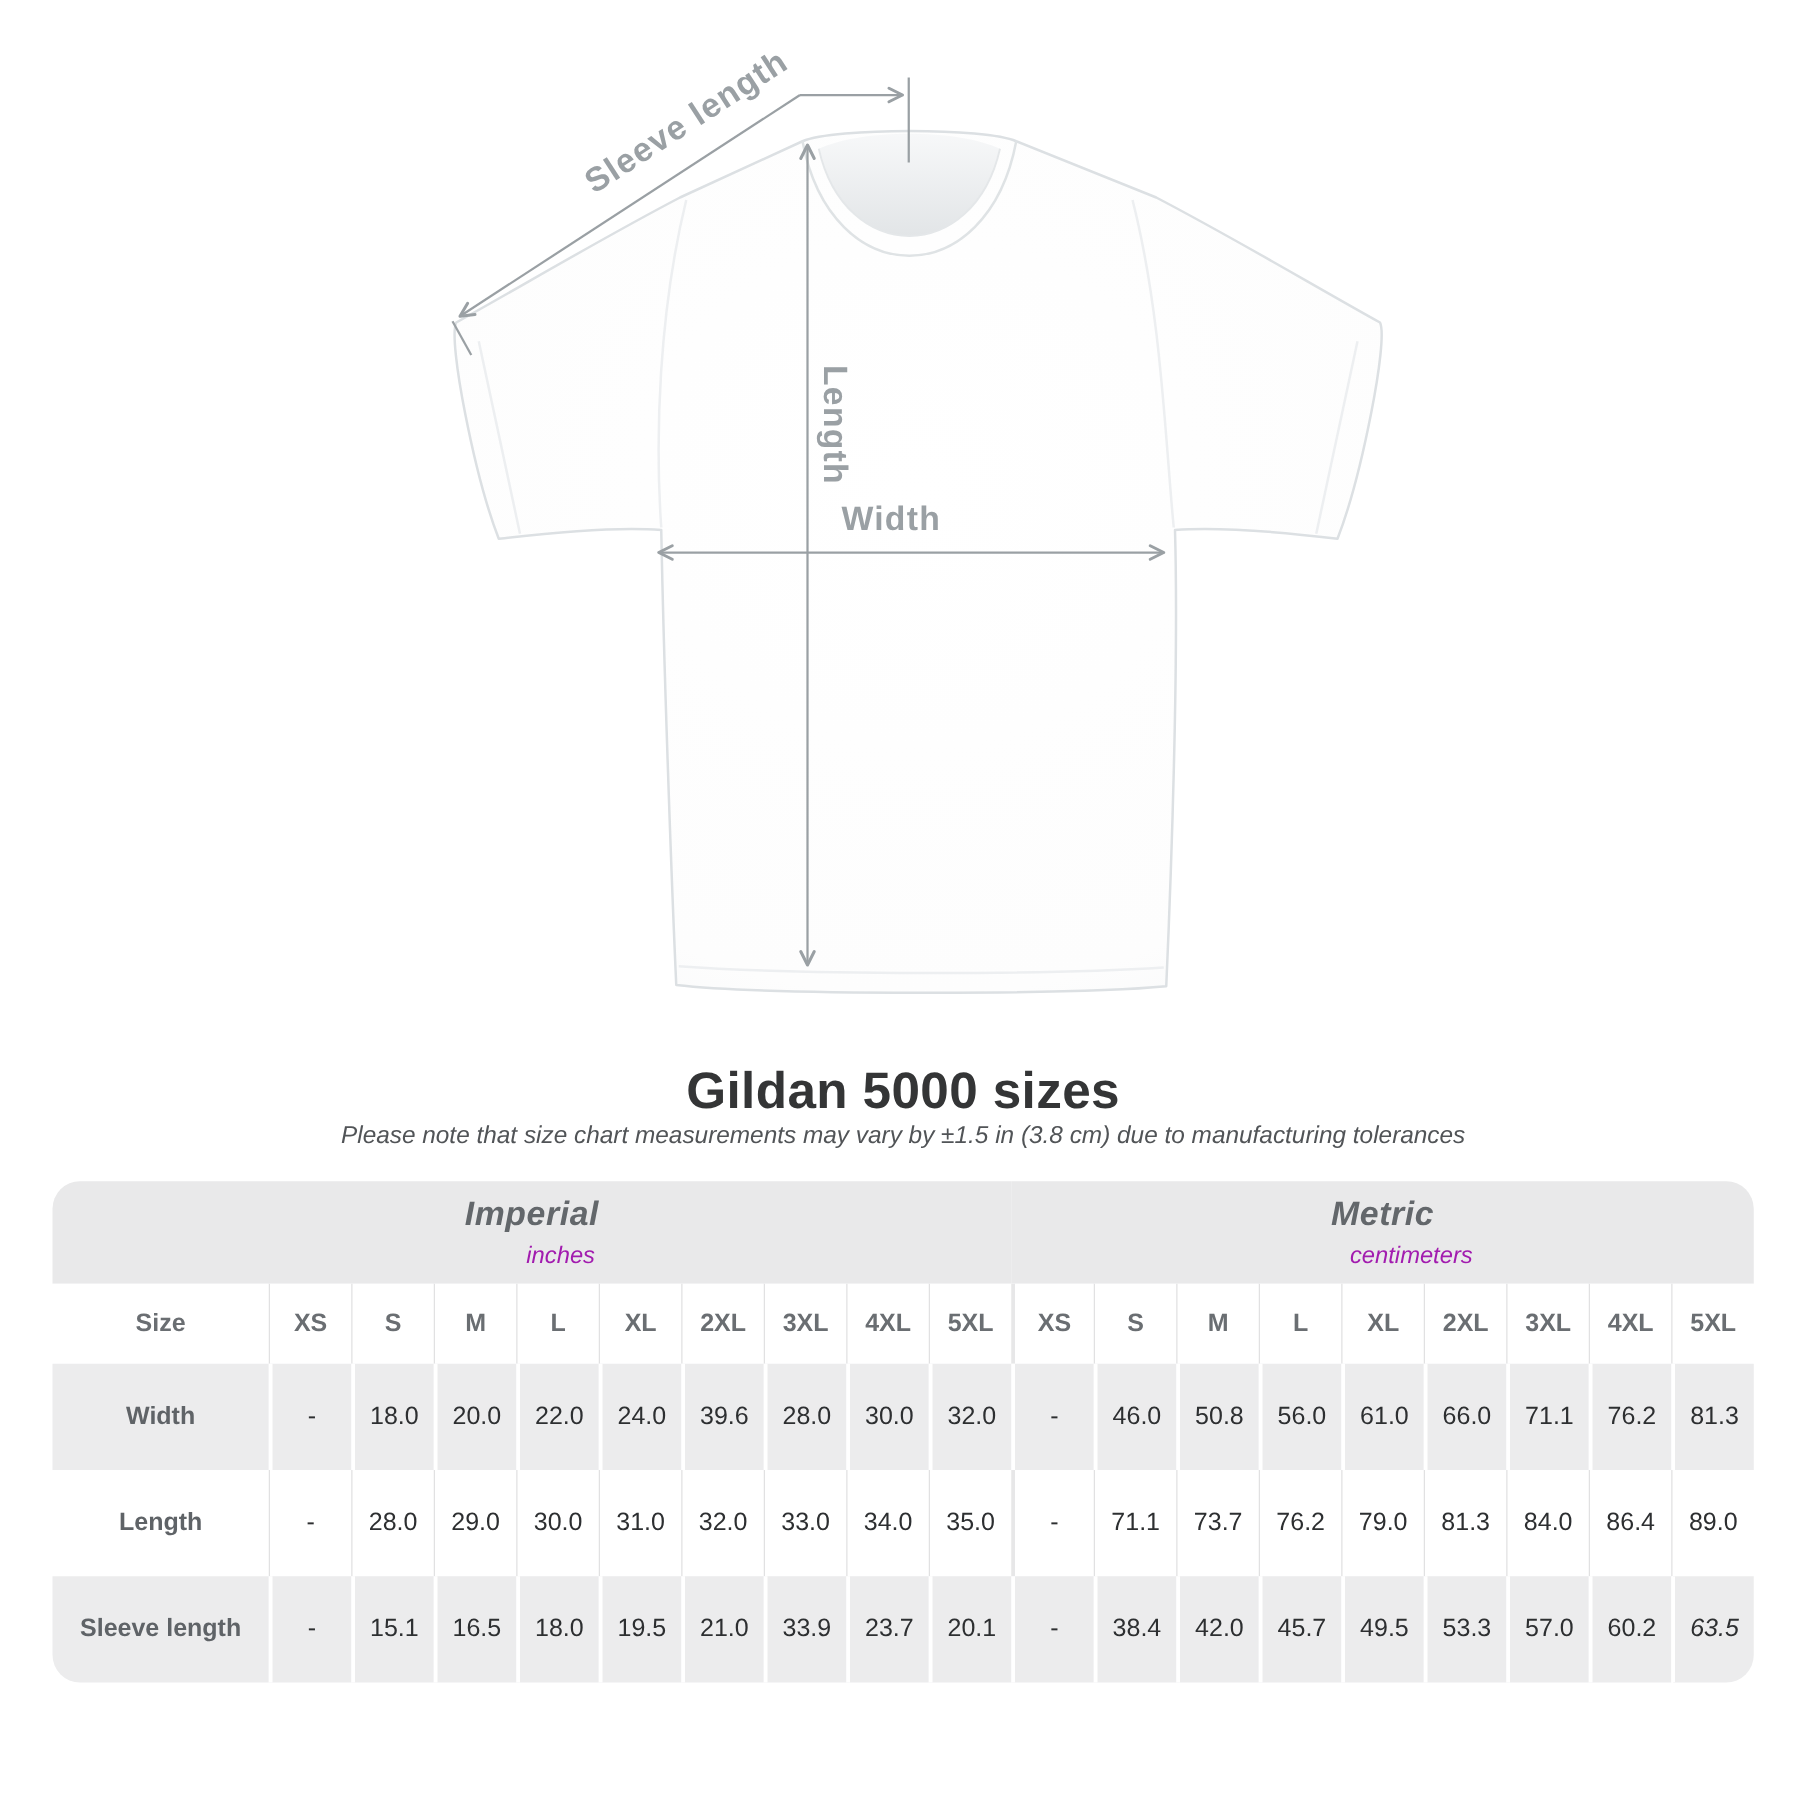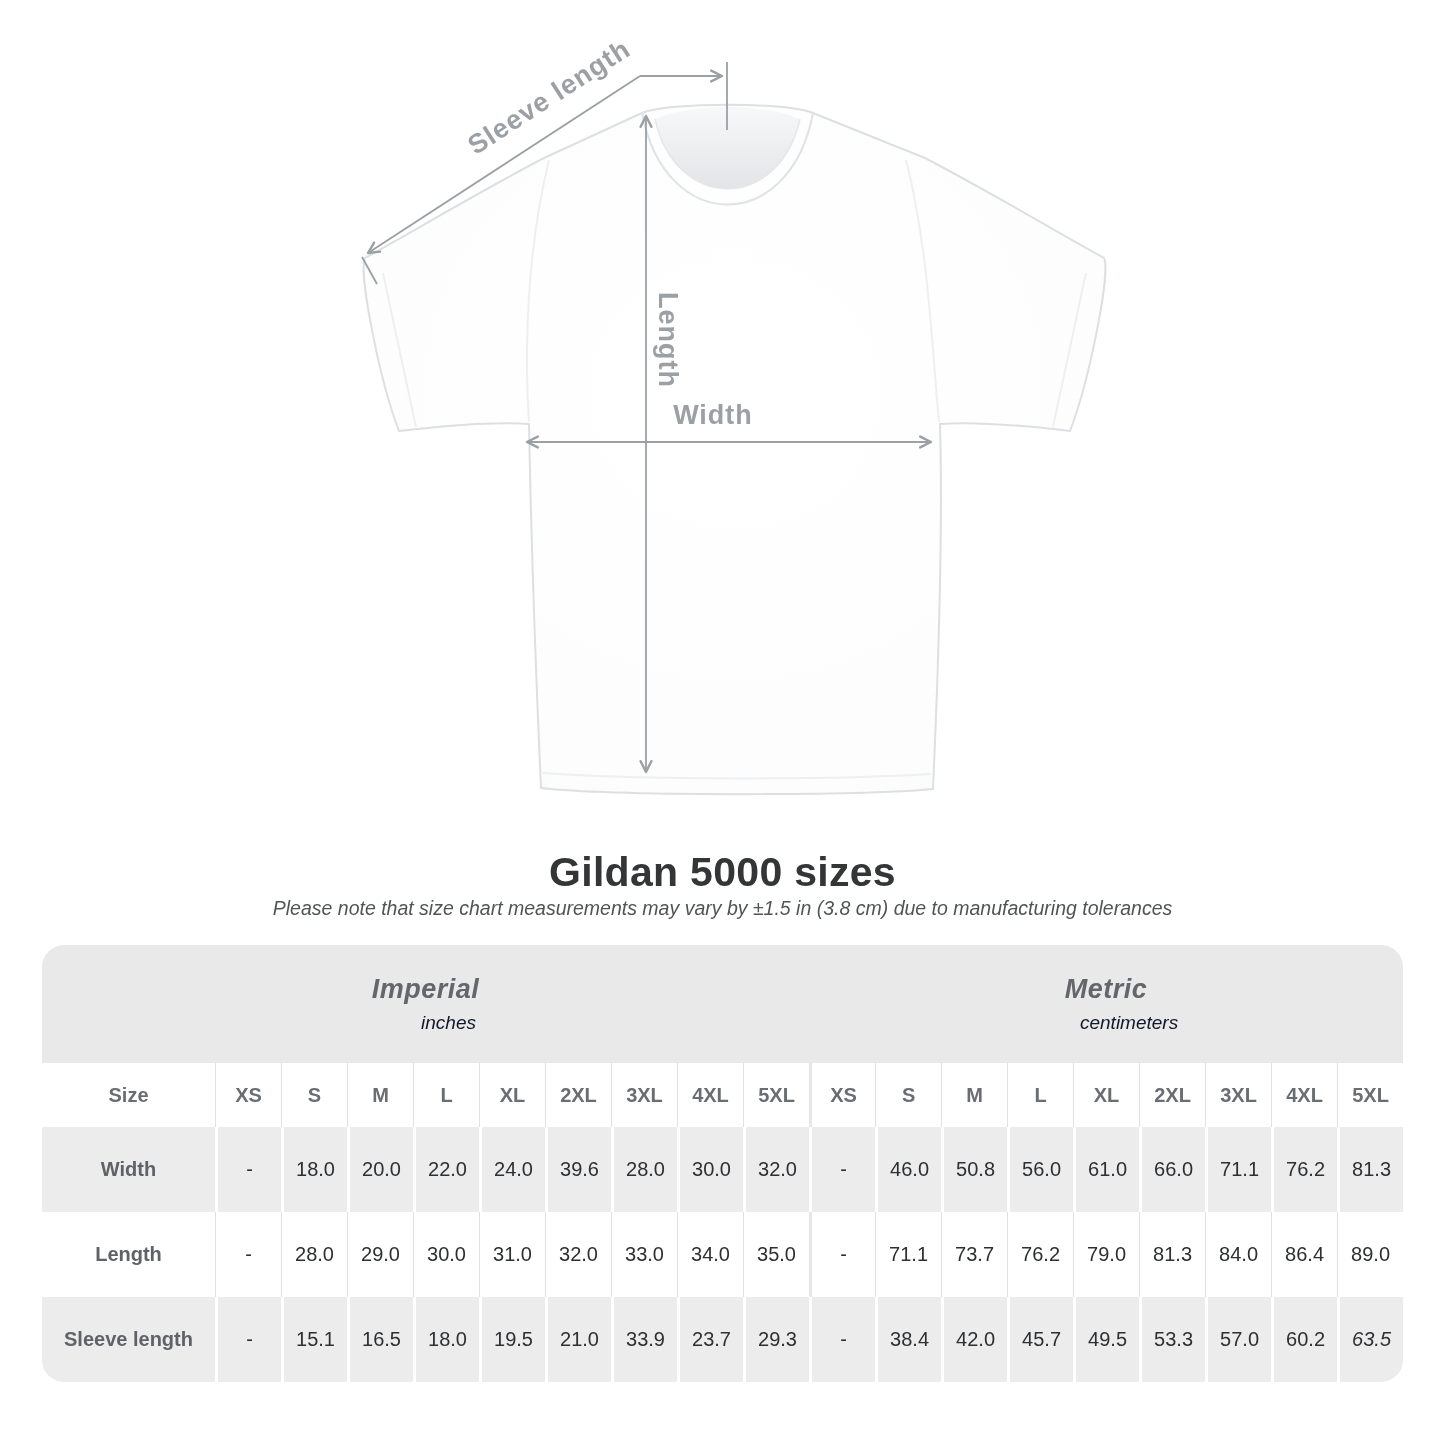--- a/index.html
+++ b/index.html
@@ -6,26 +6,26 @@
   body{width:1445px;height:1445px;font-family:"Liberation Sans",sans-serif;}
   .stage{position:relative;width:1445px;height:1445px;background:#fff;overflow:hidden;}
   .diagram-svg{position:absolute;left:0;top:0;}
   .chart-title{position:absolute;left:0;top:849px;width:100%;text-align:center;
     font-size:41px;font-weight:700;color:#343536;letter-spacing:.3px;}
   .chart-subtitle{position:absolute;left:0;top:897px;width:100%;text-align:center;
     font-style:italic;font-size:19.5px;color:#515457;}
   table.size-table{position:absolute;left:42px;top:945px;width:1361px;
     border-collapse:separate;border-spacing:0;table-layout:fixed;}
   .size-table th,.size-table td{text-align:center;vertical-align:middle;padding:0;}
-  .unit-row{height:118px;}
+  .unit-row{height:82px;}
   .unit-cell{background:#e9e9ea;}
   .unit-cell.first{border-top-left-radius:22px;}
   .unit-cell.last{border-top-right-radius:22px;}
   .unit-name{font-style:italic;font-weight:700;font-size:27px;color:#63676b;letter-spacing:.5px;}
-  .unit-sub{font-style:italic;font-weight:400;font-size:19px;color:#0f172a;margin-top:7px;margin-left:46px;}
+  .unit-sub{font-style:italic;font-weight:400;font-size:19px;color:#a21caf;margin-top:7px;margin-left:46px;}
   .size-row{height:64px;}
   .size-row th{background:#fff;font-weight:700;font-size:20px;color:#6a6e72;}
   .size-row th + th{border-left:1px solid #e1e1e2;}
   .size-row th.metric-start{border-left:3px solid #e7e7e8;}
   .data-row{height:85px;}
   .data-row .label-col{font-weight:700;font-size:20px;color:#5f6367;}
   .data-row td{font-weight:400;font-size:20px;color:#2d2f31;}
   .row-stripe th,.row-stripe td{background:#ececed;}
   .row-stripe td,.row-stripe .label-col + td{border-left:3px solid #fff;}
   .row-plain th,.row-plain td{background:#fff;}
@@ -202,21 +202,21 @@
     <tr class="data-row row-stripe row-last">
       <th class="label-col">Sleeve length</th>
       <td>-</td>
       <td>15.1</td>
       <td>16.5</td>
       <td>18.0</td>
       <td>19.5</td>
       <td>21.0</td>
       <td>33.9</td>
       <td>23.7</td>
-      <td>29.3</td>
+      <td>20.1</td>
       <td>-</td>
       <td>38.4</td>
       <td>42.0</td>
       <td>45.7</td>
       <td>49.5</td>
       <td>53.3</td>
       <td>57.0</td>
       <td>60.2</td>
       <td>63.5</td>
     </tr>

